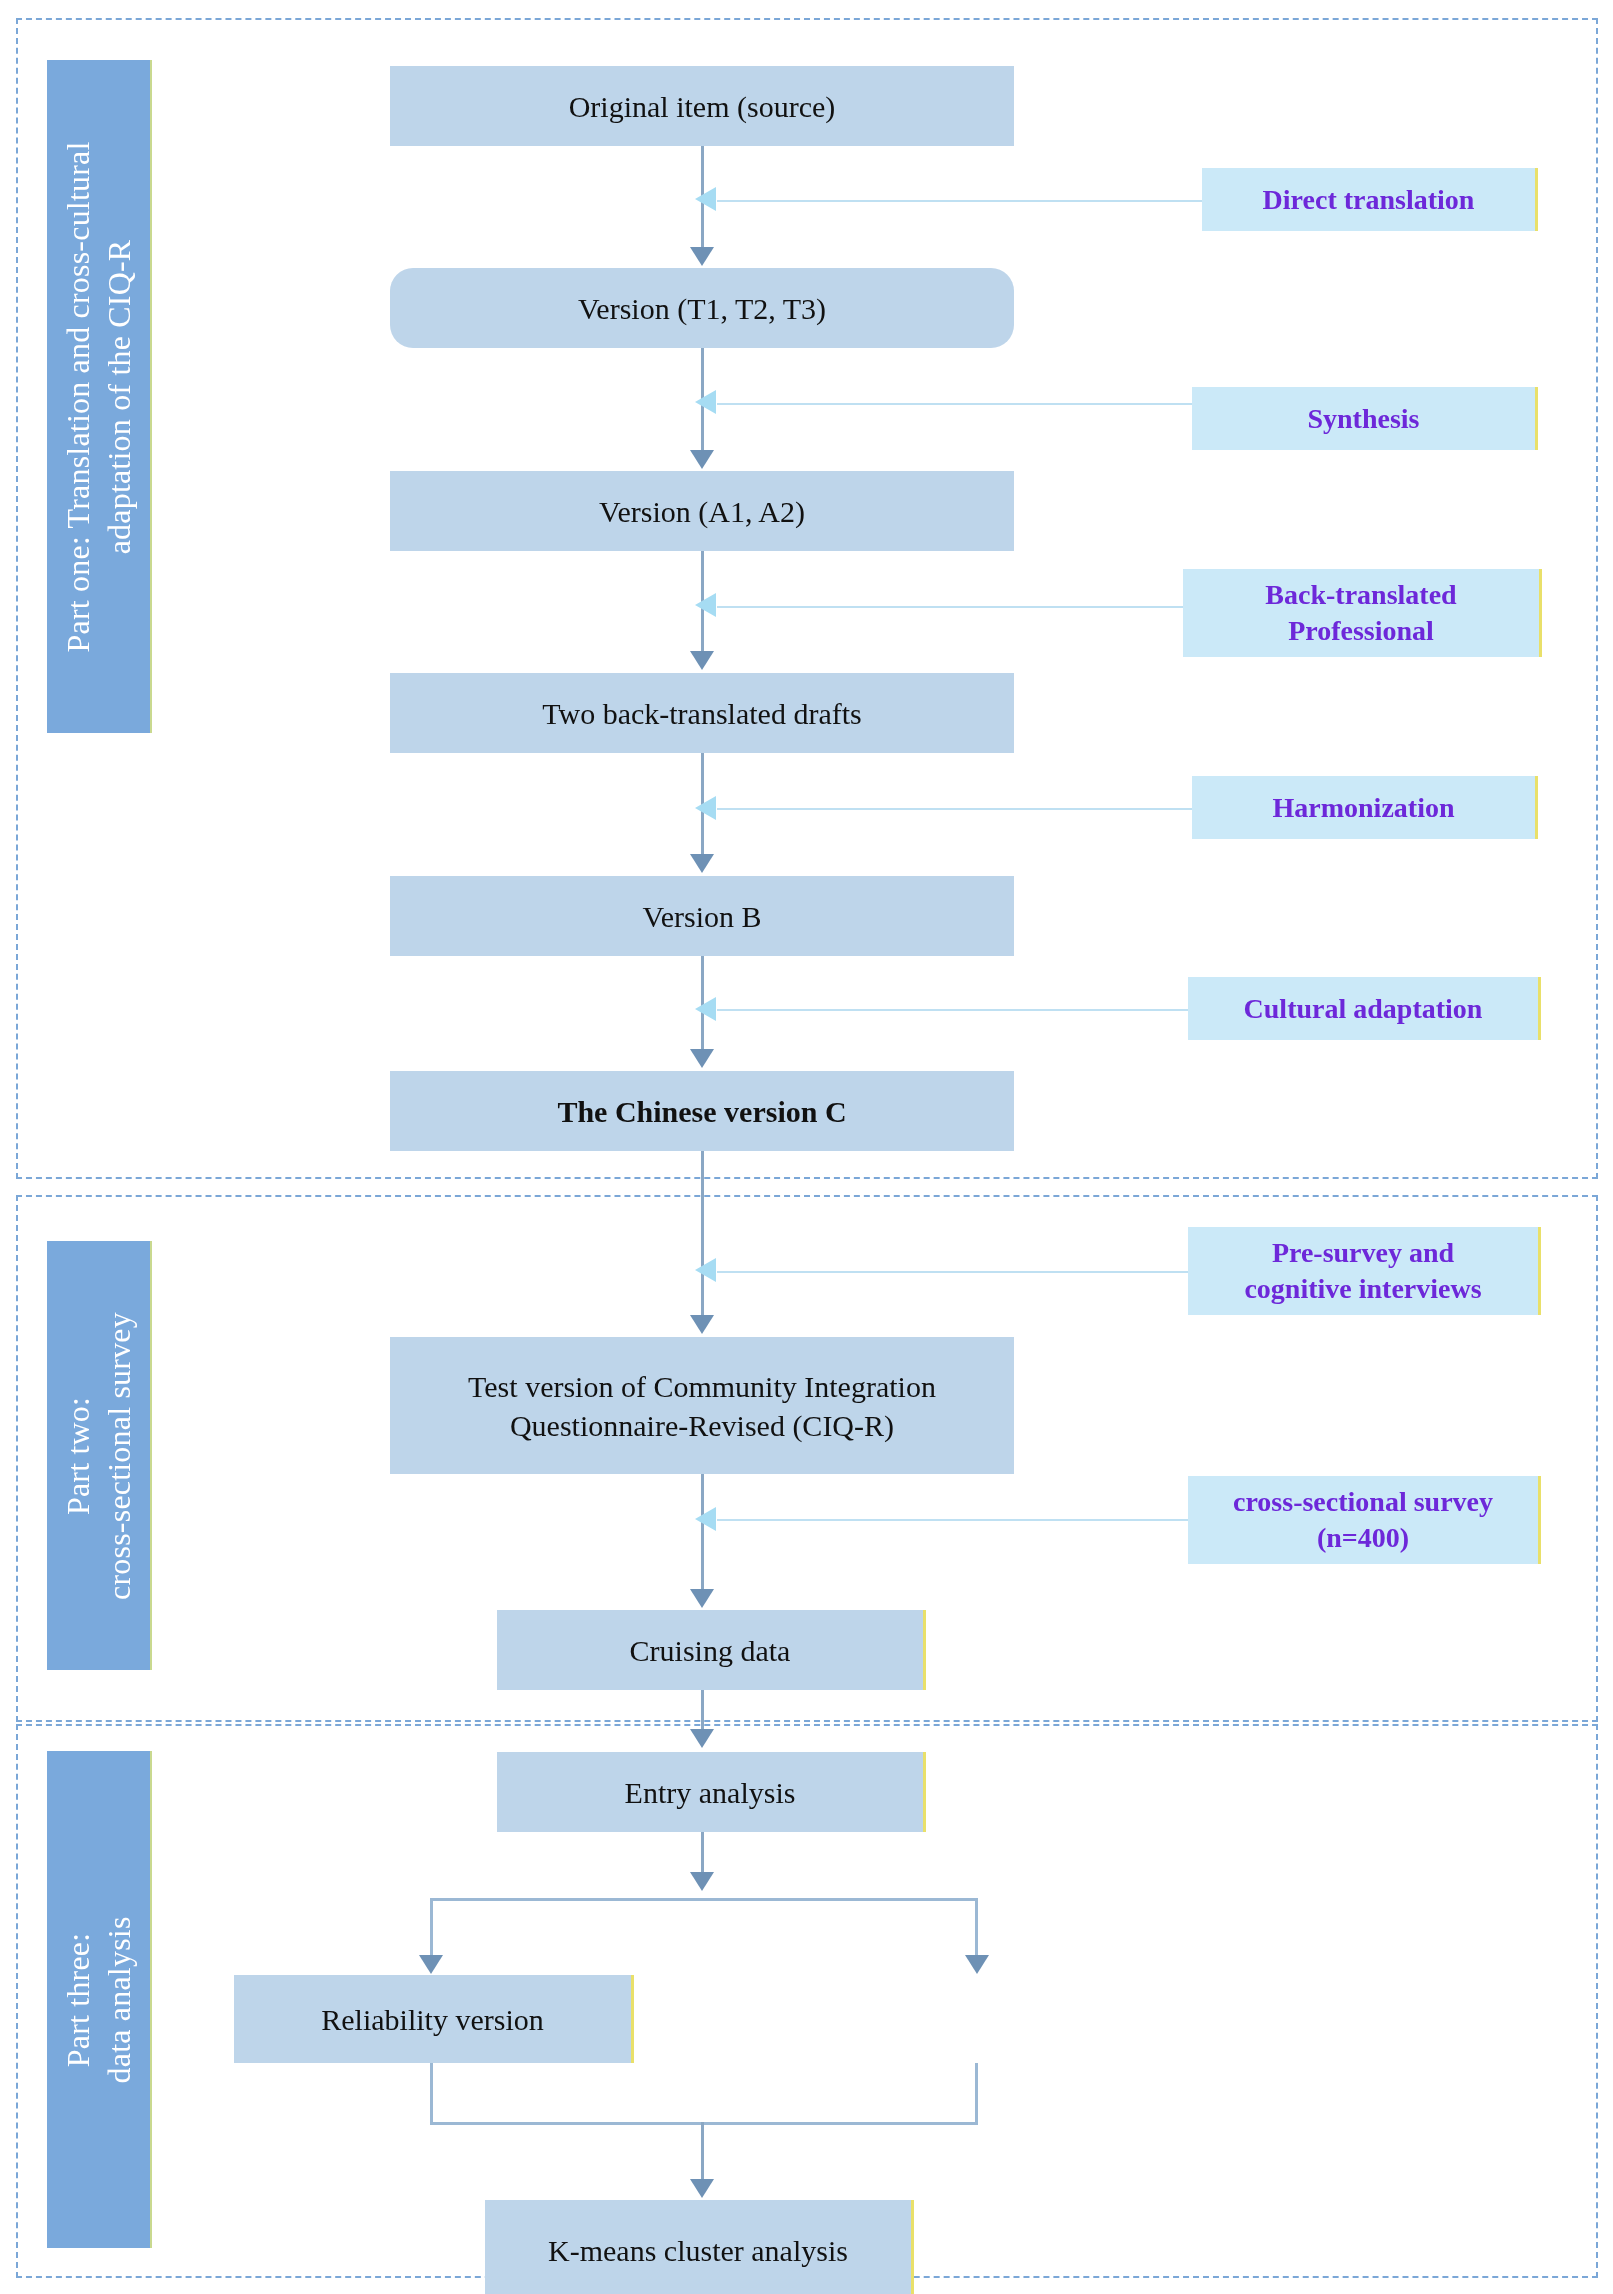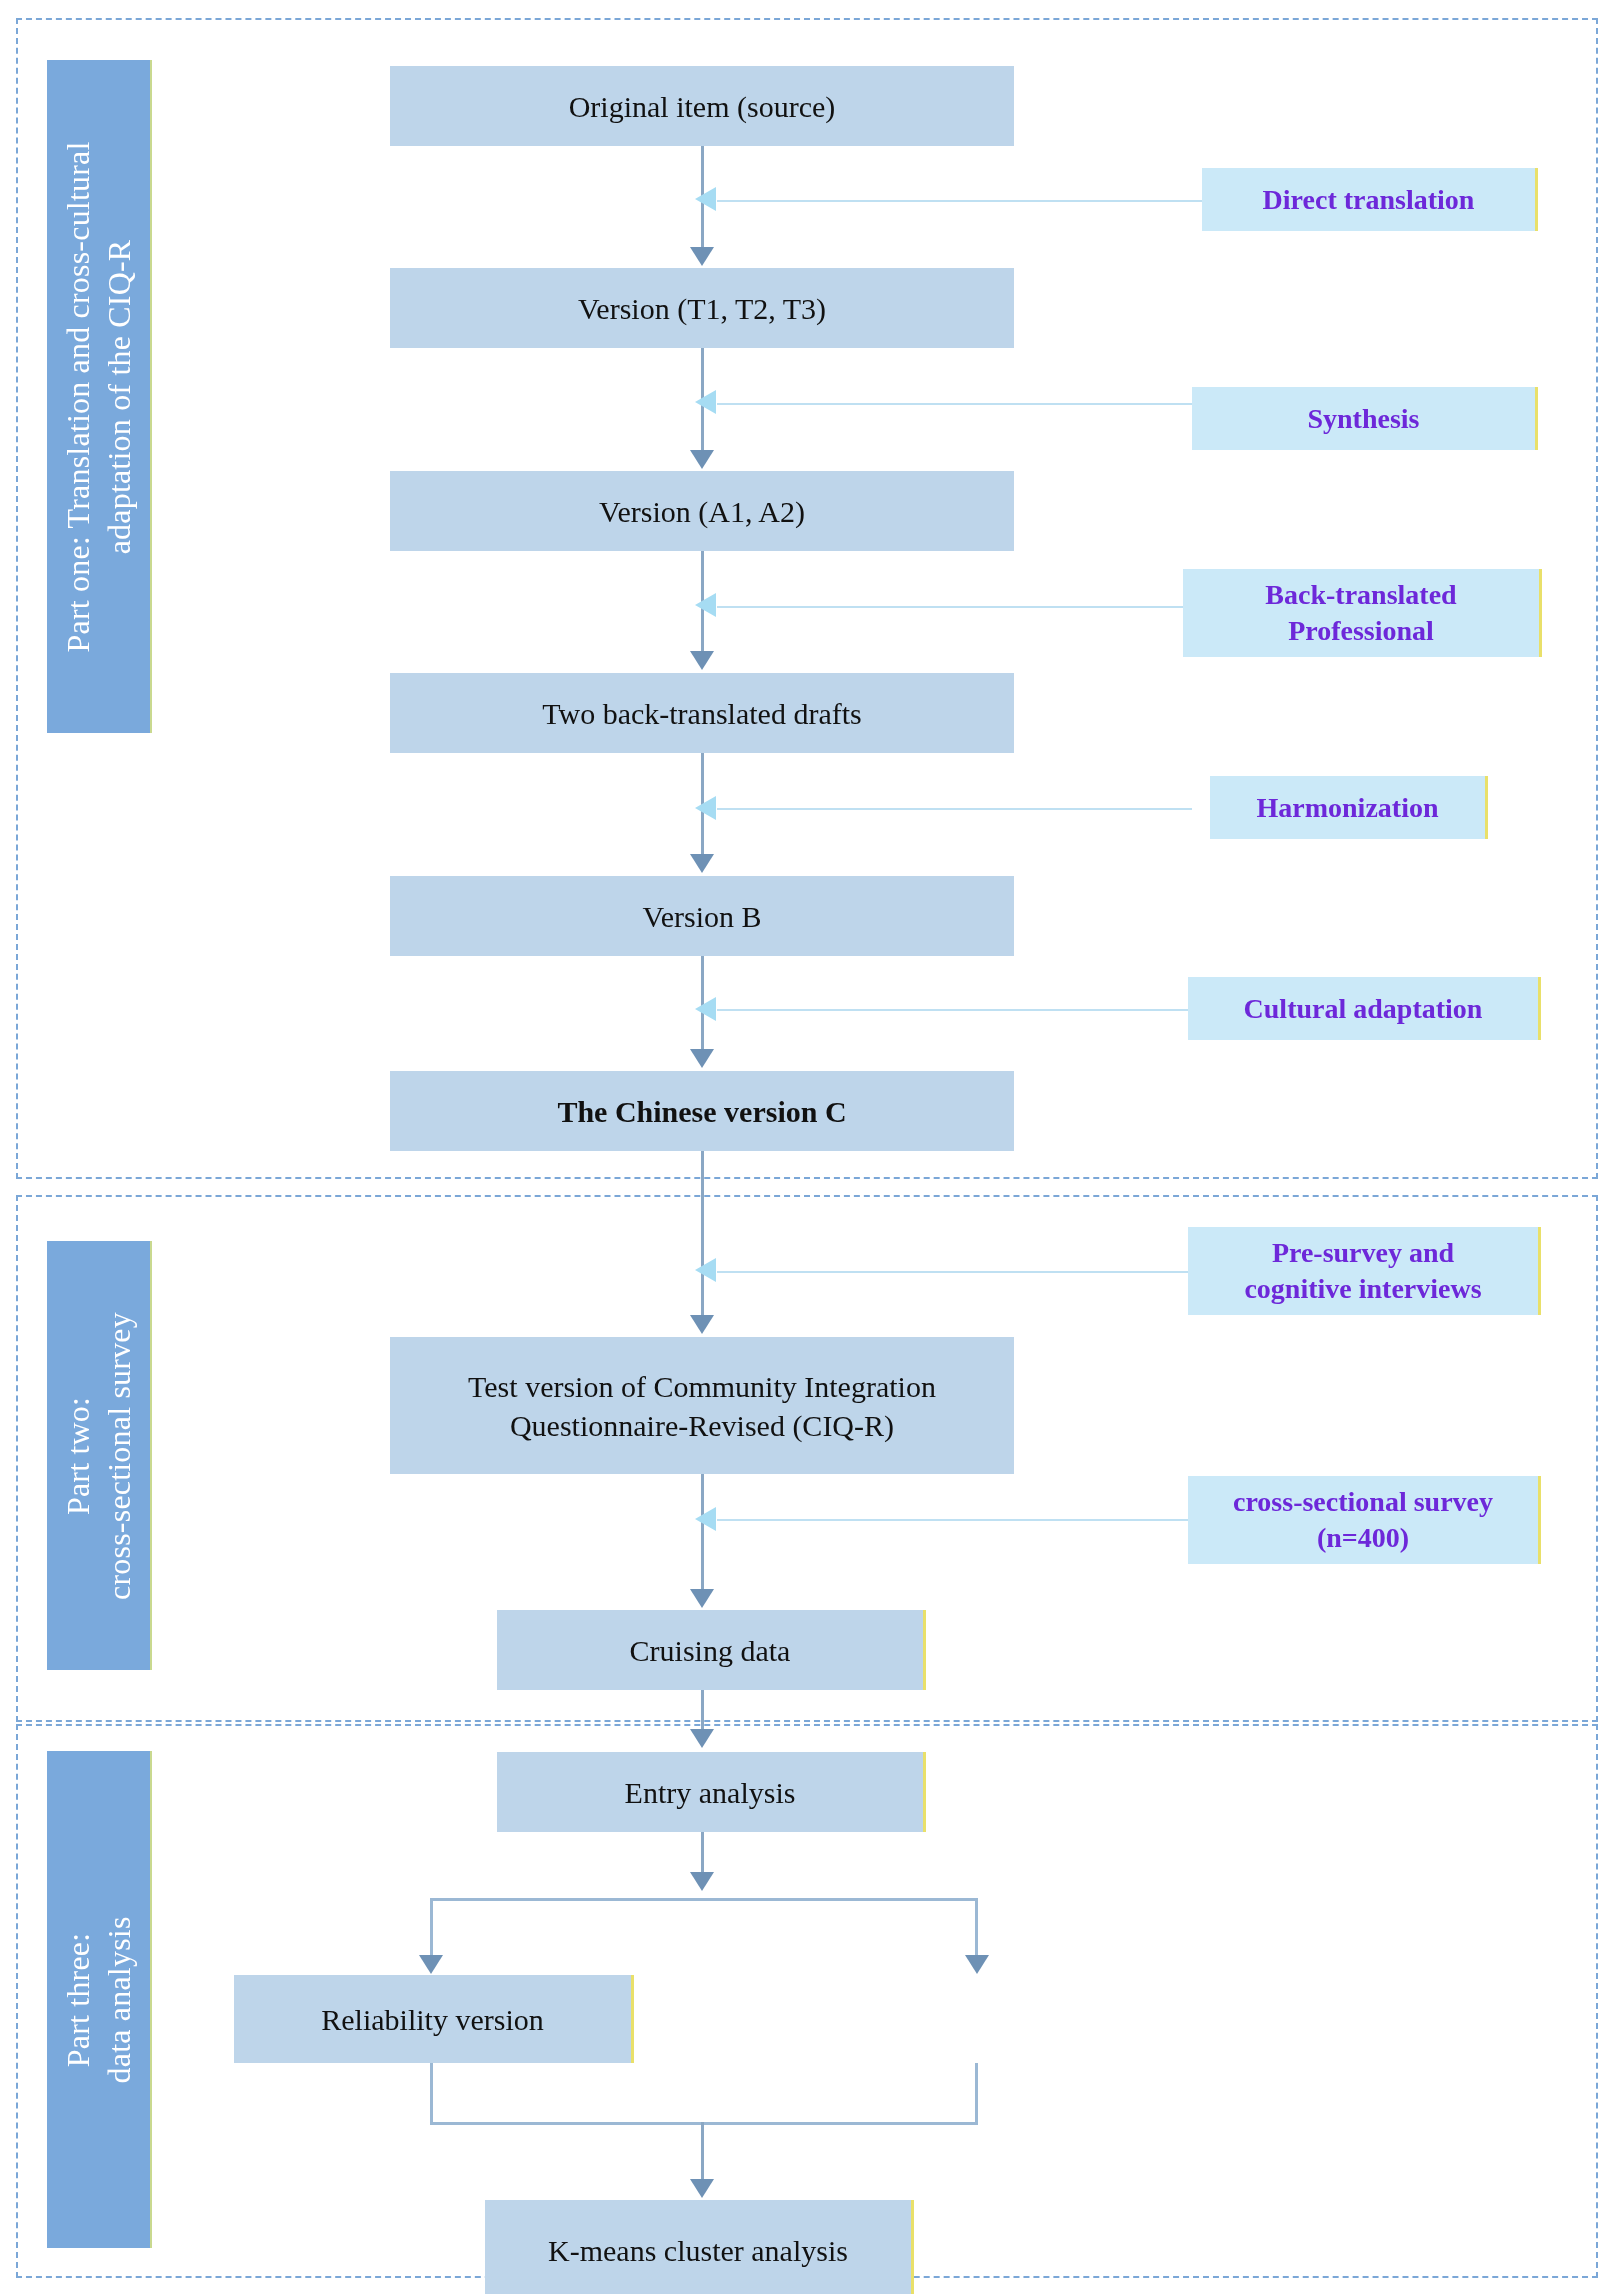--- a/index.html
+++ b/index.html
@@ -122,21 +122,21 @@
 
   <div class="part-banner" style="left:47px; top:60px; width:105px; height:673px;">
     <div class="vtext">
       <span>Part one: Translation and cross-cultural</span>
       <span>adaptation of the CIQ-R</span>
     </div>
   </div>
 
   <div class="flow-box" style="left:390px; top:66px; width:624px; height:80px;">Original item (source)</div>
 
-  <div class="flow-box" style="left:390px; top:268px; width:624px; height:80px;">Version (T1, T2, T3)</div>
+  <div class="flow-box" style="left:390px; top:268px; width:624px; height:80px;border-radius:23px;">Version (T1, T2, T3)</div>
 
   <div class="flow-box" style="left:390px; top:471px; width:624px; height:80px;">Version (A1, A2)</div>
 
   <div class="flow-box" style="left:390px; top:876px; width:624px; height:80px;">Version B</div>
 
   <div class="flow-box" style="left:390px; top:673px; width:624px; height:80px;">Two back-translated drafts</div>
 
   <div class="flow-box" style="left:390px; top:1071px; width:624px; height:80px;font-weight:bold;">The Chinese version C</div>
 
   <div class="v-line" style="left:701px; top:146px; width:2.9px; height:102px;"></div>
@@ -162,21 +162,21 @@
   <div class="h-line" style="left:717px; top:403px; width:475px;"></div>
   <div class="arrow-left" style="left:695px; top:390px;"></div>
 
   <div class="side-box" style="left:1183px; top:569px; width:359px; height:88px; flex-direction:column;">
     <span>Back-translated</span>
     <span>Professional</span>
   </div>
   <div class="h-line" style="left:717px; top:606px; width:466px;"></div>
   <div class="arrow-left" style="left:695px; top:593px;"></div>
 
-  <div class="side-box" style="left:1192px; top:776px; width:278px; height:63px;margin-left:18px;">Harmonization</div>
+  <div class="side-box" style="left:1192px; top:776px; width:346px; height:63px;">Harmonization</div>
   <div class="h-line" style="left:717px; top:808px; width:475px;"></div>
   <div class="arrow-left" style="left:695px; top:796px;"></div>
 
   <div class="side-box" style="left:1188px; top:977px; width:353px; height:63px;">Cultural adaptation</div>
   <div class="h-line" style="left:717px; top:1009px; width:471px;"></div>
   <div class="arrow-left" style="left:695px; top:997px;"></div>
 
   <div class="part-frame" style="left:15.6px; top:1195px; width:1582px; height:527px;"></div>
 
   <div class="part-banner" style="left:47px; top:1241px; width:105px; height:429px;">

